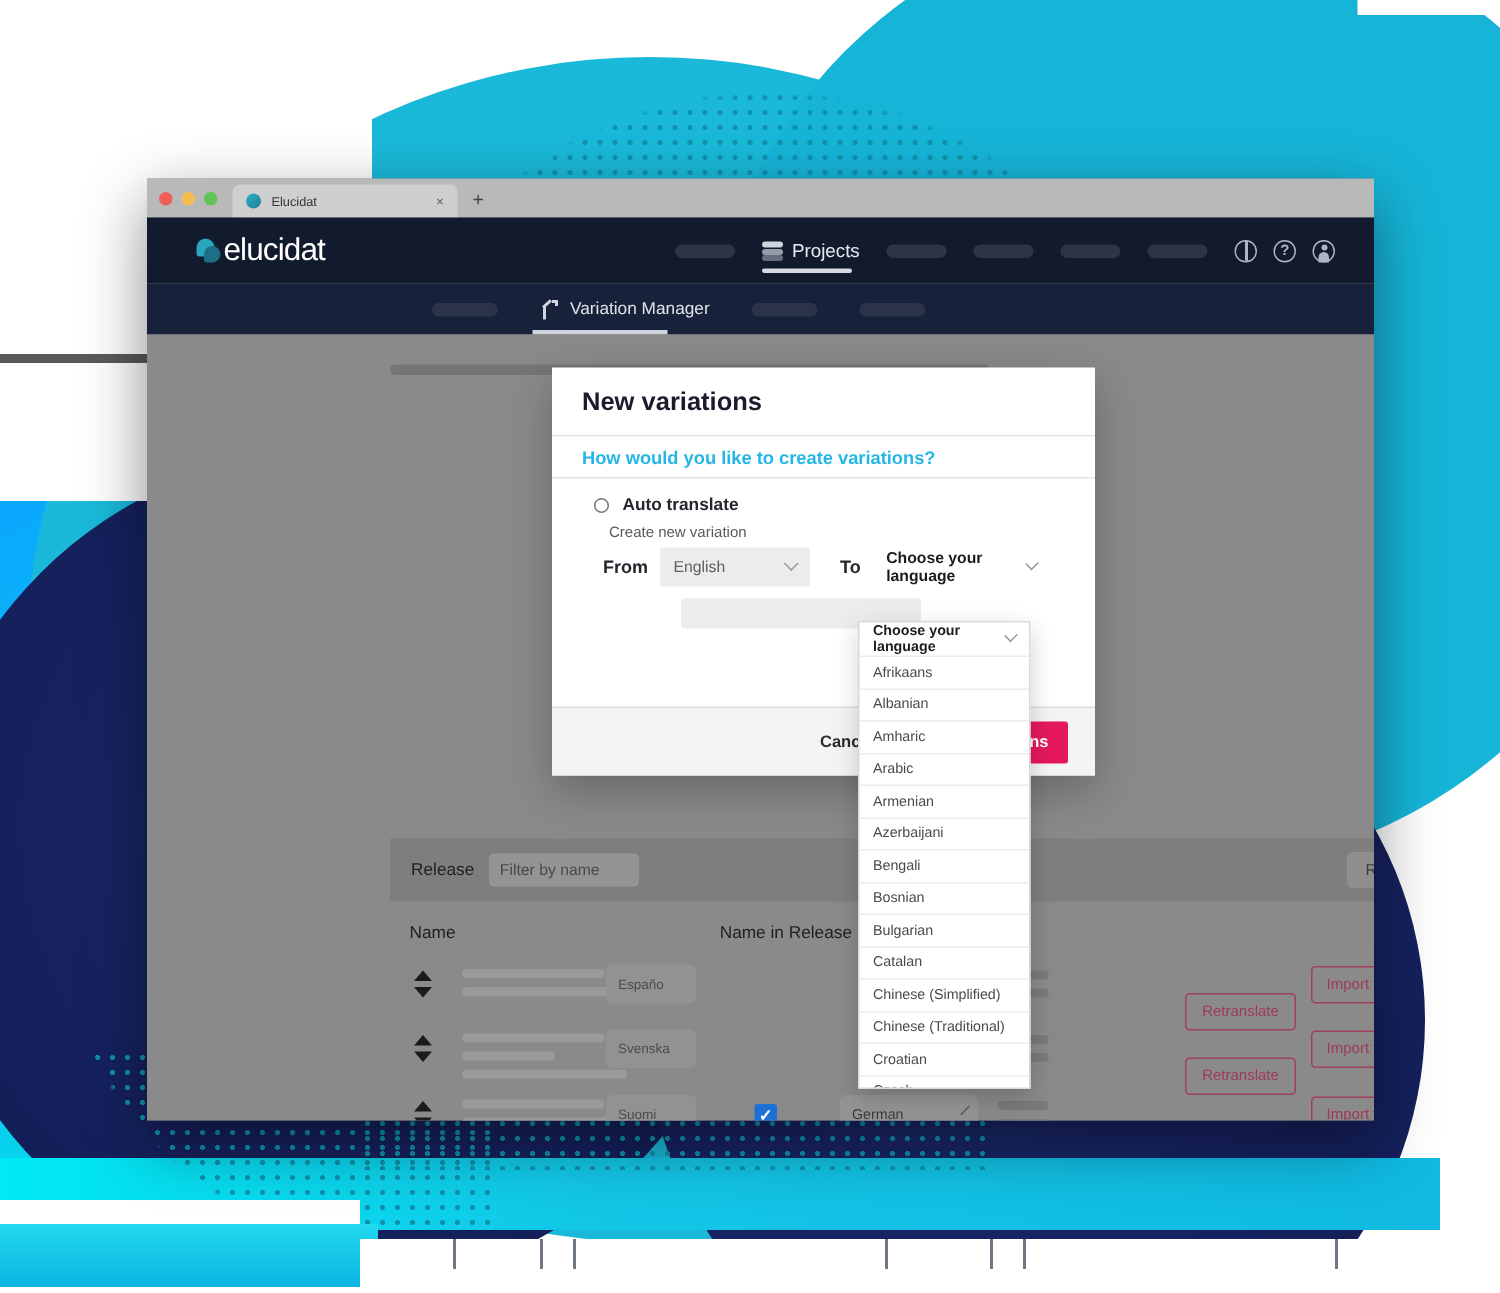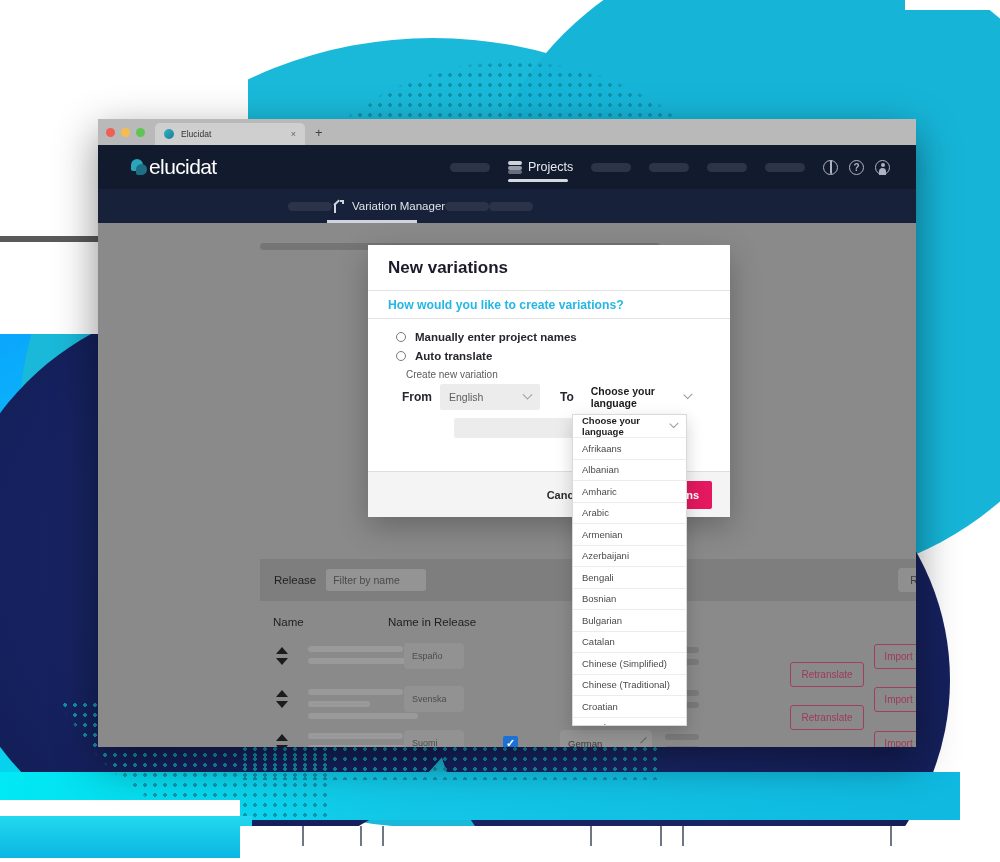--- a/index.html
+++ b/index.html
@@ -121,21 +121,21 @@
   .circ-ico.help::after { content:"?"; position:absolute; inset:0; color:#aeb4c2; font-size:10px;
                           display:flex; align-items:center; justify-content:center; font-weight:bold;}
   .circ-ico.user::after { content:""; position:absolute; left:3px; top:7.5px; width:7px; height:7px;
                           border-radius:50% 50% 0 0; background:#aeb4c2; }
   .circ-ico.user::before { content:""; position:absolute; left:4.6px; top:2.6px; width:4px; height:4px;
                           border-radius:50%; background:#aeb4c2; }
   .circ-ico.globe::after{ content:""; position:absolute; left:5.5px; top:-0.5px; width:2px; height:14px;
                           background:#aeb4c2; border-radius:2px;}
 
   .subnav { height:34px; background:#18213a; display:flex; align-items:center; position:relative; }
-  .subnav-items { position:absolute; left:190px; display:flex; align-items:center; height:34px;}
+  .subnav-items { position:absolute; left:190px; display:flex; align-items:center; gap:28px; height:34px;}
   .sub-ghost { width:44px; height:9px; border-radius:5px; background:#2b334a; }
   .sub-active { display:flex; align-items:center; gap:7px; height:34px; position:relative; }
   .sub-active .lbl { color:#dfe3ea; font-size:11.5px; }
   .sub-underline { position:absolute; left:-5px; bottom:0; width:90px; height:3px; background:#cfd4de; }
   .branch-ico { width:13px; height:13px; position:relative; }
   .branch-ico b { position:absolute; background:#cfd4de; }
 
   
   .appbody { position:relative; background:#8a8a8a; height:524px; }
   .topline { position:absolute; left:162px; top:20px; width:400px; height:7px; border-radius:4px; background:#757575; }
@@ -146,21 +146,21 @@
   }
   .filter-lbl { color:#1f1f1f; font-size:11.5px; margin-right:10px; }
   .filter-inp { width:100px; height:22px; background:#949494; border-radius:3px;
                 display:flex; align-items:center; padding-left:7px; color:#4a4a4a; font-size:10.5px; }
   .reset-btn { margin-left:auto; height:24px; padding:0 12px; background:#8f8f8f; border-radius:4px;
                color:#3c3c3c; font-size:10.5px; display:flex; align-items:center; }
 
   .thead { position:absolute; left:175px; top:393px; width:720px; display:flex; }
   .thead .c { color:#1e1e1e; font-size:11.5px; }
   .c-name { width:115px; }
-  .c-rel  { width:180px; }
+  .c-rel  { width:180px;text-align:right; }
 
   .rows { position:absolute; left:162px; top:412px; width:730px; }
   .row { position:relative; height:43.3px; }
   .sorter { position:absolute; left:16px; top:12px; width:12px; height:18px; }
   .sorter .up, .sorter .dn { position:absolute; left:0; width:0; height:0;
       border-left:6px solid transparent; border-right:6px solid transparent; }
   .sorter .up { top:0; border-bottom:7px solid #1b1b1b; }
   .sorter .dn { bottom:0; border-top:7px solid #1b1b1b; }
   .skel { position:absolute; left:48px; background:#9a9a9a; border-radius:4px; height:6px; }
   .sk1 { top:11px; width:95px; }
@@ -395,24 +395,20 @@
   <div class="modal">
     <div class="modal-head">
       <span class="modal-title">New variations</span>
     </div>
     <div class="modal-sub">
       <span>How would you like to create variations?</span>
     </div>
     <div class="modal-body">
       <div class="radio-row">
         <span class="radio"></span>
-        <span class="radio-lbl">Manually enter project names</span>
-      </div>
-      <div class="radio-row">
-        <span class="radio"></span>
         <span class="radio-lbl">Auto translate</span>
       </div>
       <div class="create-lbl">Create new variation</div>
       <div class="fromto">
         <span class="ft-lbl">From</span>
         <span class="sel-box sel-from">
           <span>English</span>
           <span class="sel-chev"></span>
         </span>
         <span class="ft-lbl" style="margin-left:12px">To</span>

